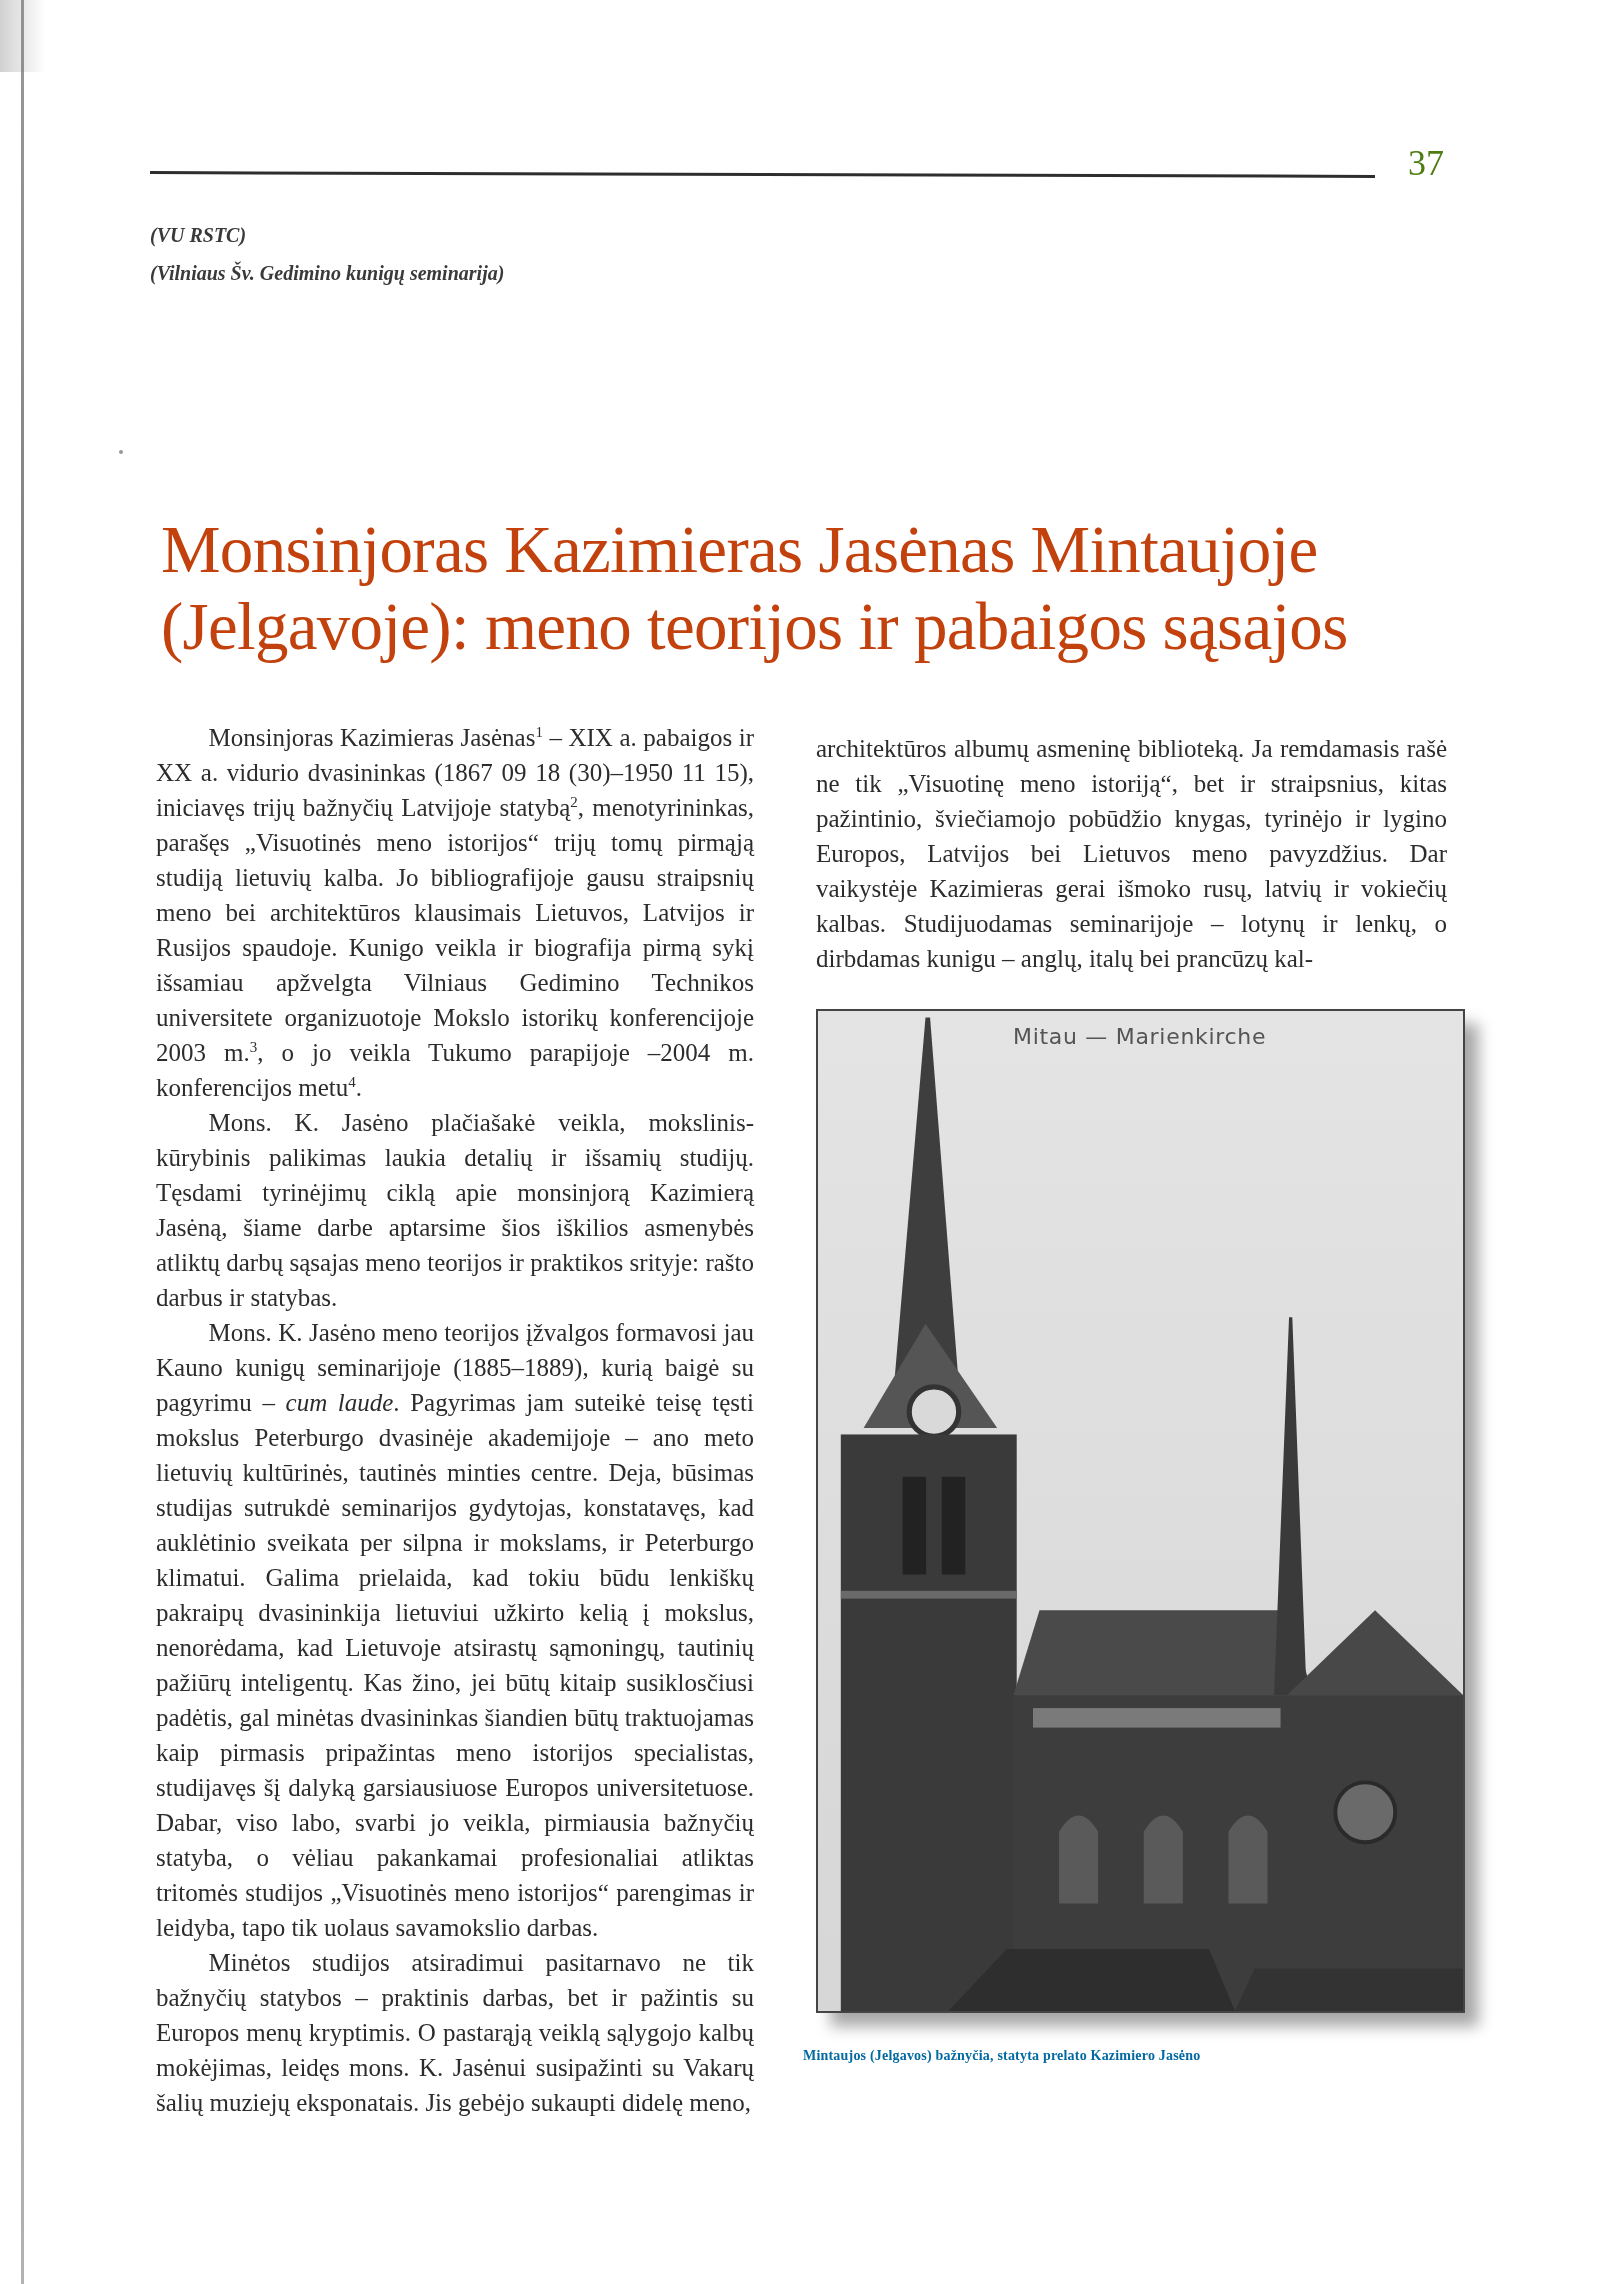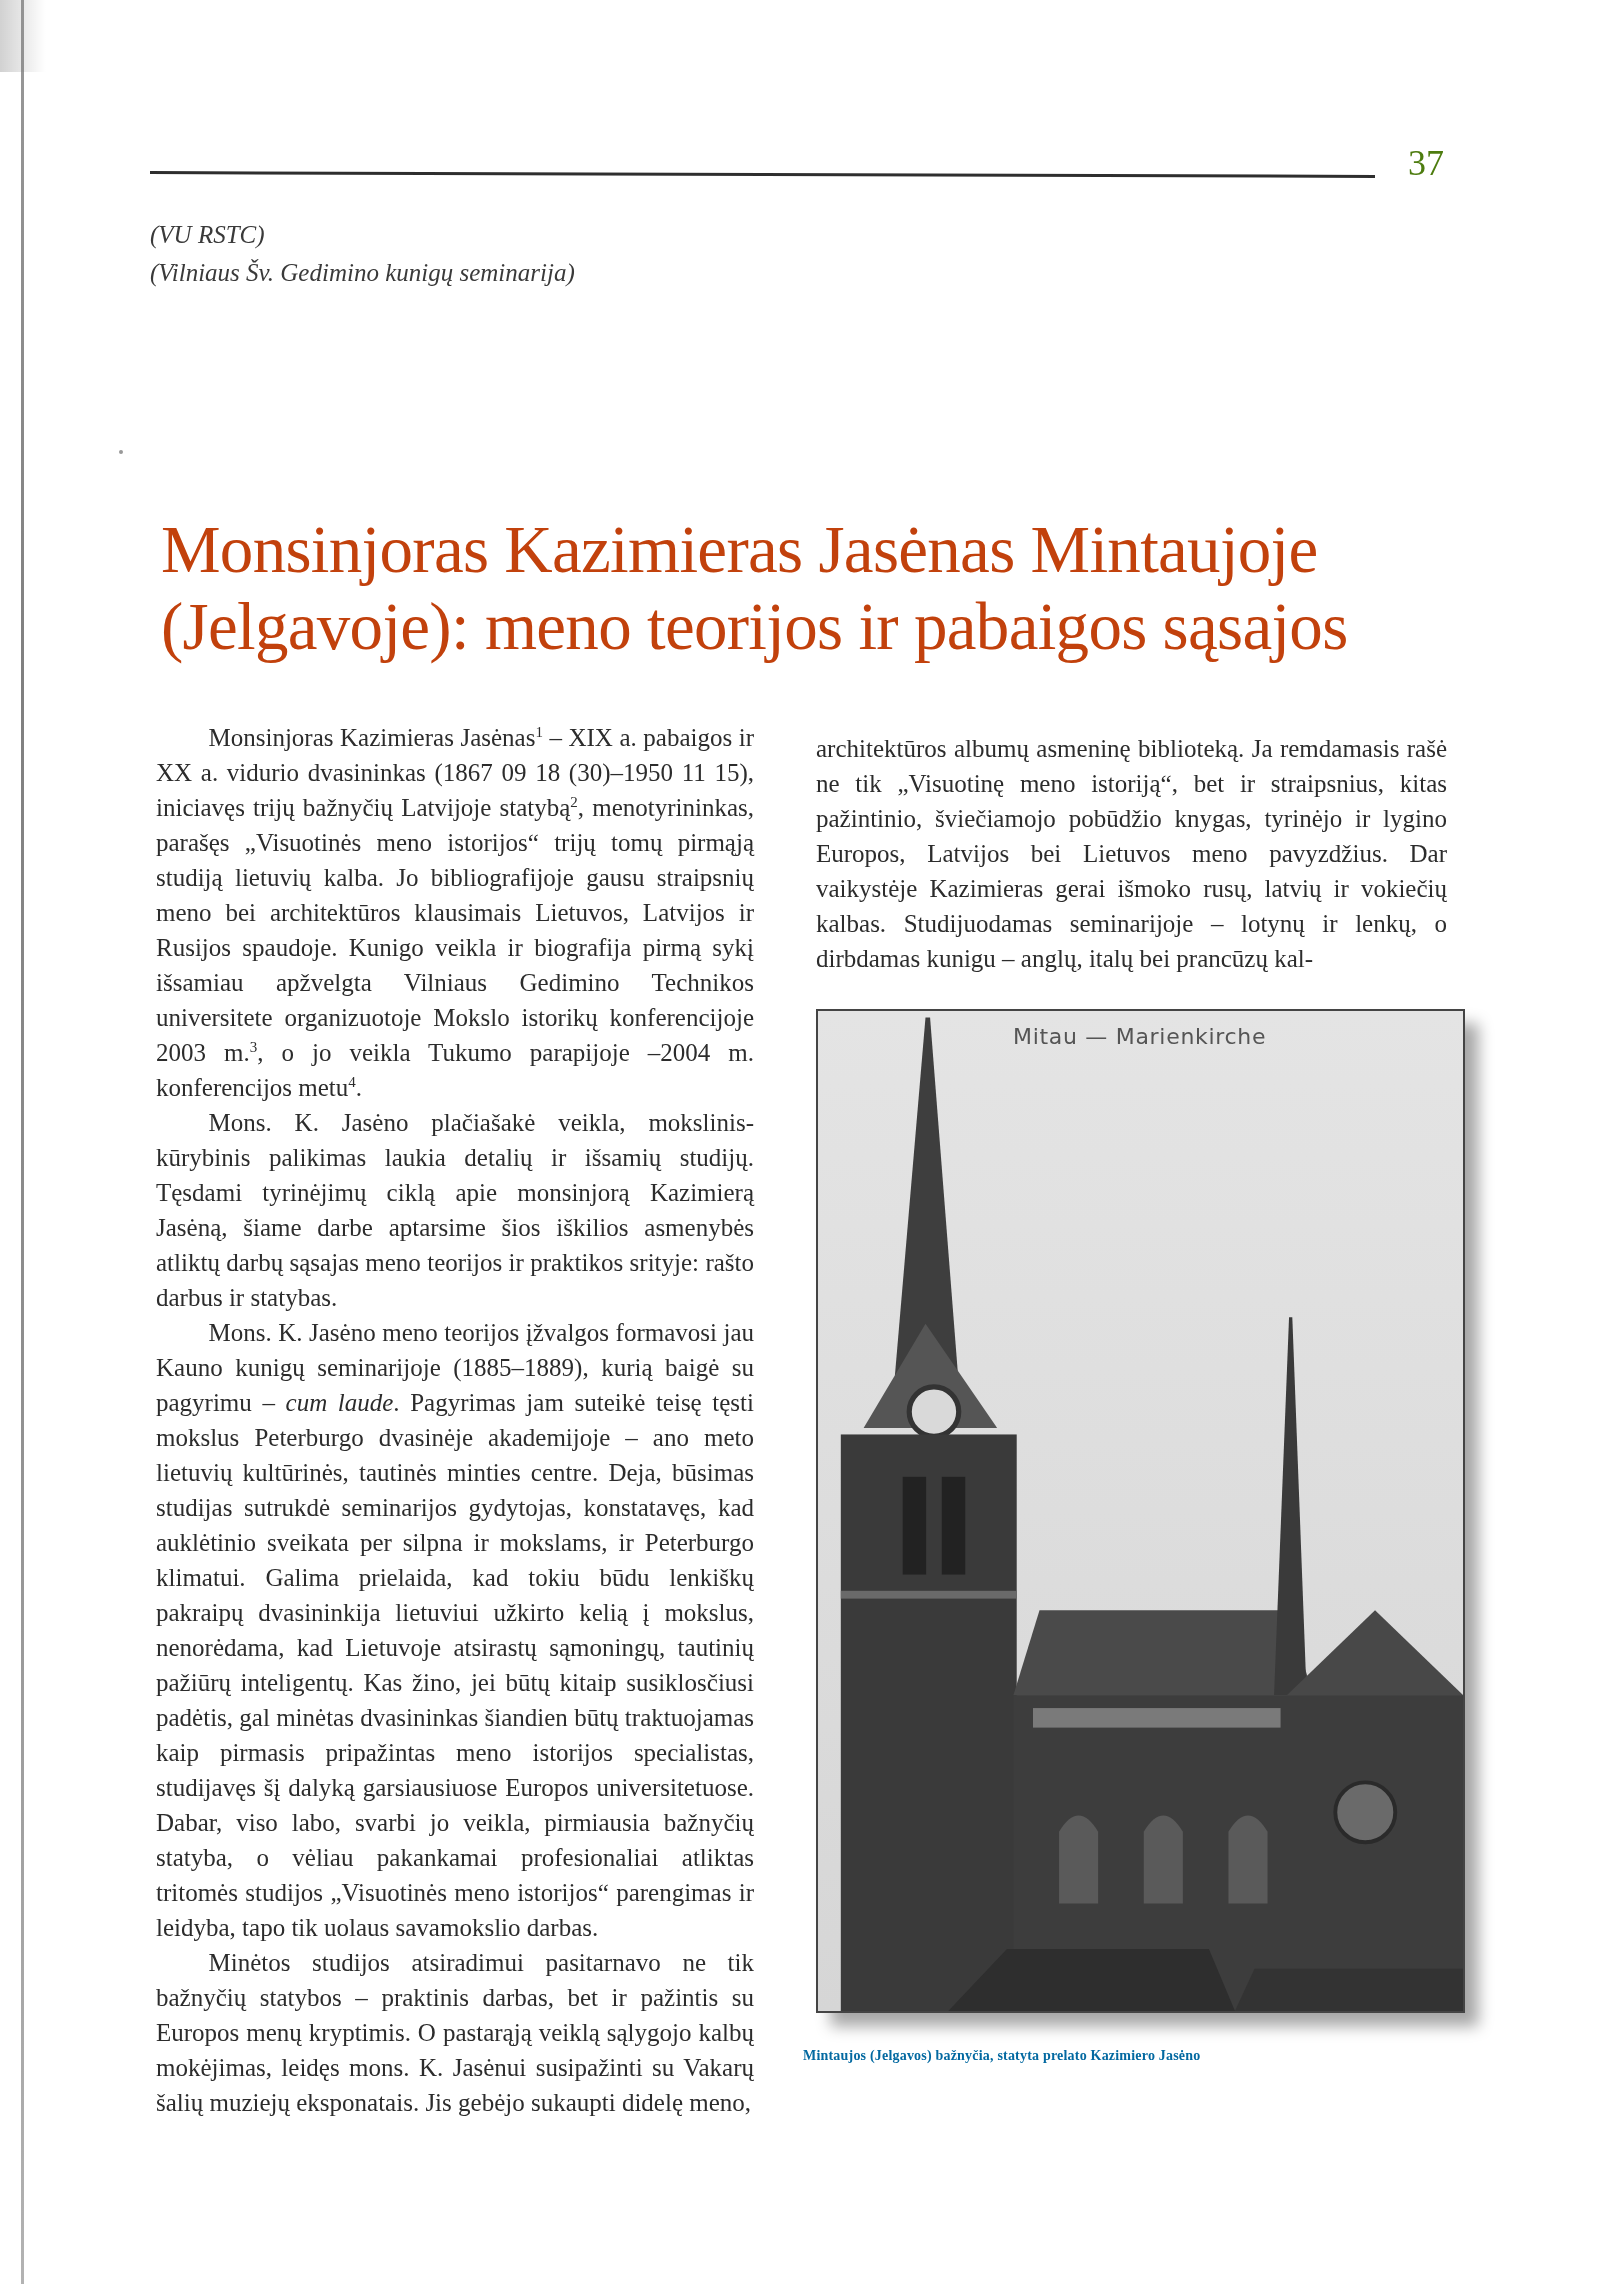--- a/index.html
+++ b/index.html
@@ -21,21 +21,21 @@
       background: #2e2e2e; transform: skewY(0.18deg);
     }
     .page-number {
       position: absolute; left: 1408px; top: 142px; font-size: 36px; color: #4d7c0f;
     }
     .authors { position: absolute; left: 150px; top: 218px; }
     .author-name {
       font-style: italic; font-weight: bold; font-size: 35px; line-height: 39px; color: #333;
     }
     .author-affil {
-      font-style: italic; font-size: 25px; line-height: 34px; color: #3a3a3a; margin-bottom: 3.9px;
+      font-style: italic; font-size: 20px; line-height: 34px; color: #3a3a3a; margin-bottom: 3.9px; font-weight: bold;
     }
     .stray-mark {
       position: absolute; left: 119px; top: 450px; width: 3.9px; height: 3.9px; border-radius: 50%;
       background: #999;
     }
     .article-title {
       position: absolute; left: 145px; top: 495px; width: 1238px;
       font-size: 67px; line-height: 77px; color: #c2410c; letter-spacing: -0.7px; margin: 16px;
       font-weight: normal;
     }

